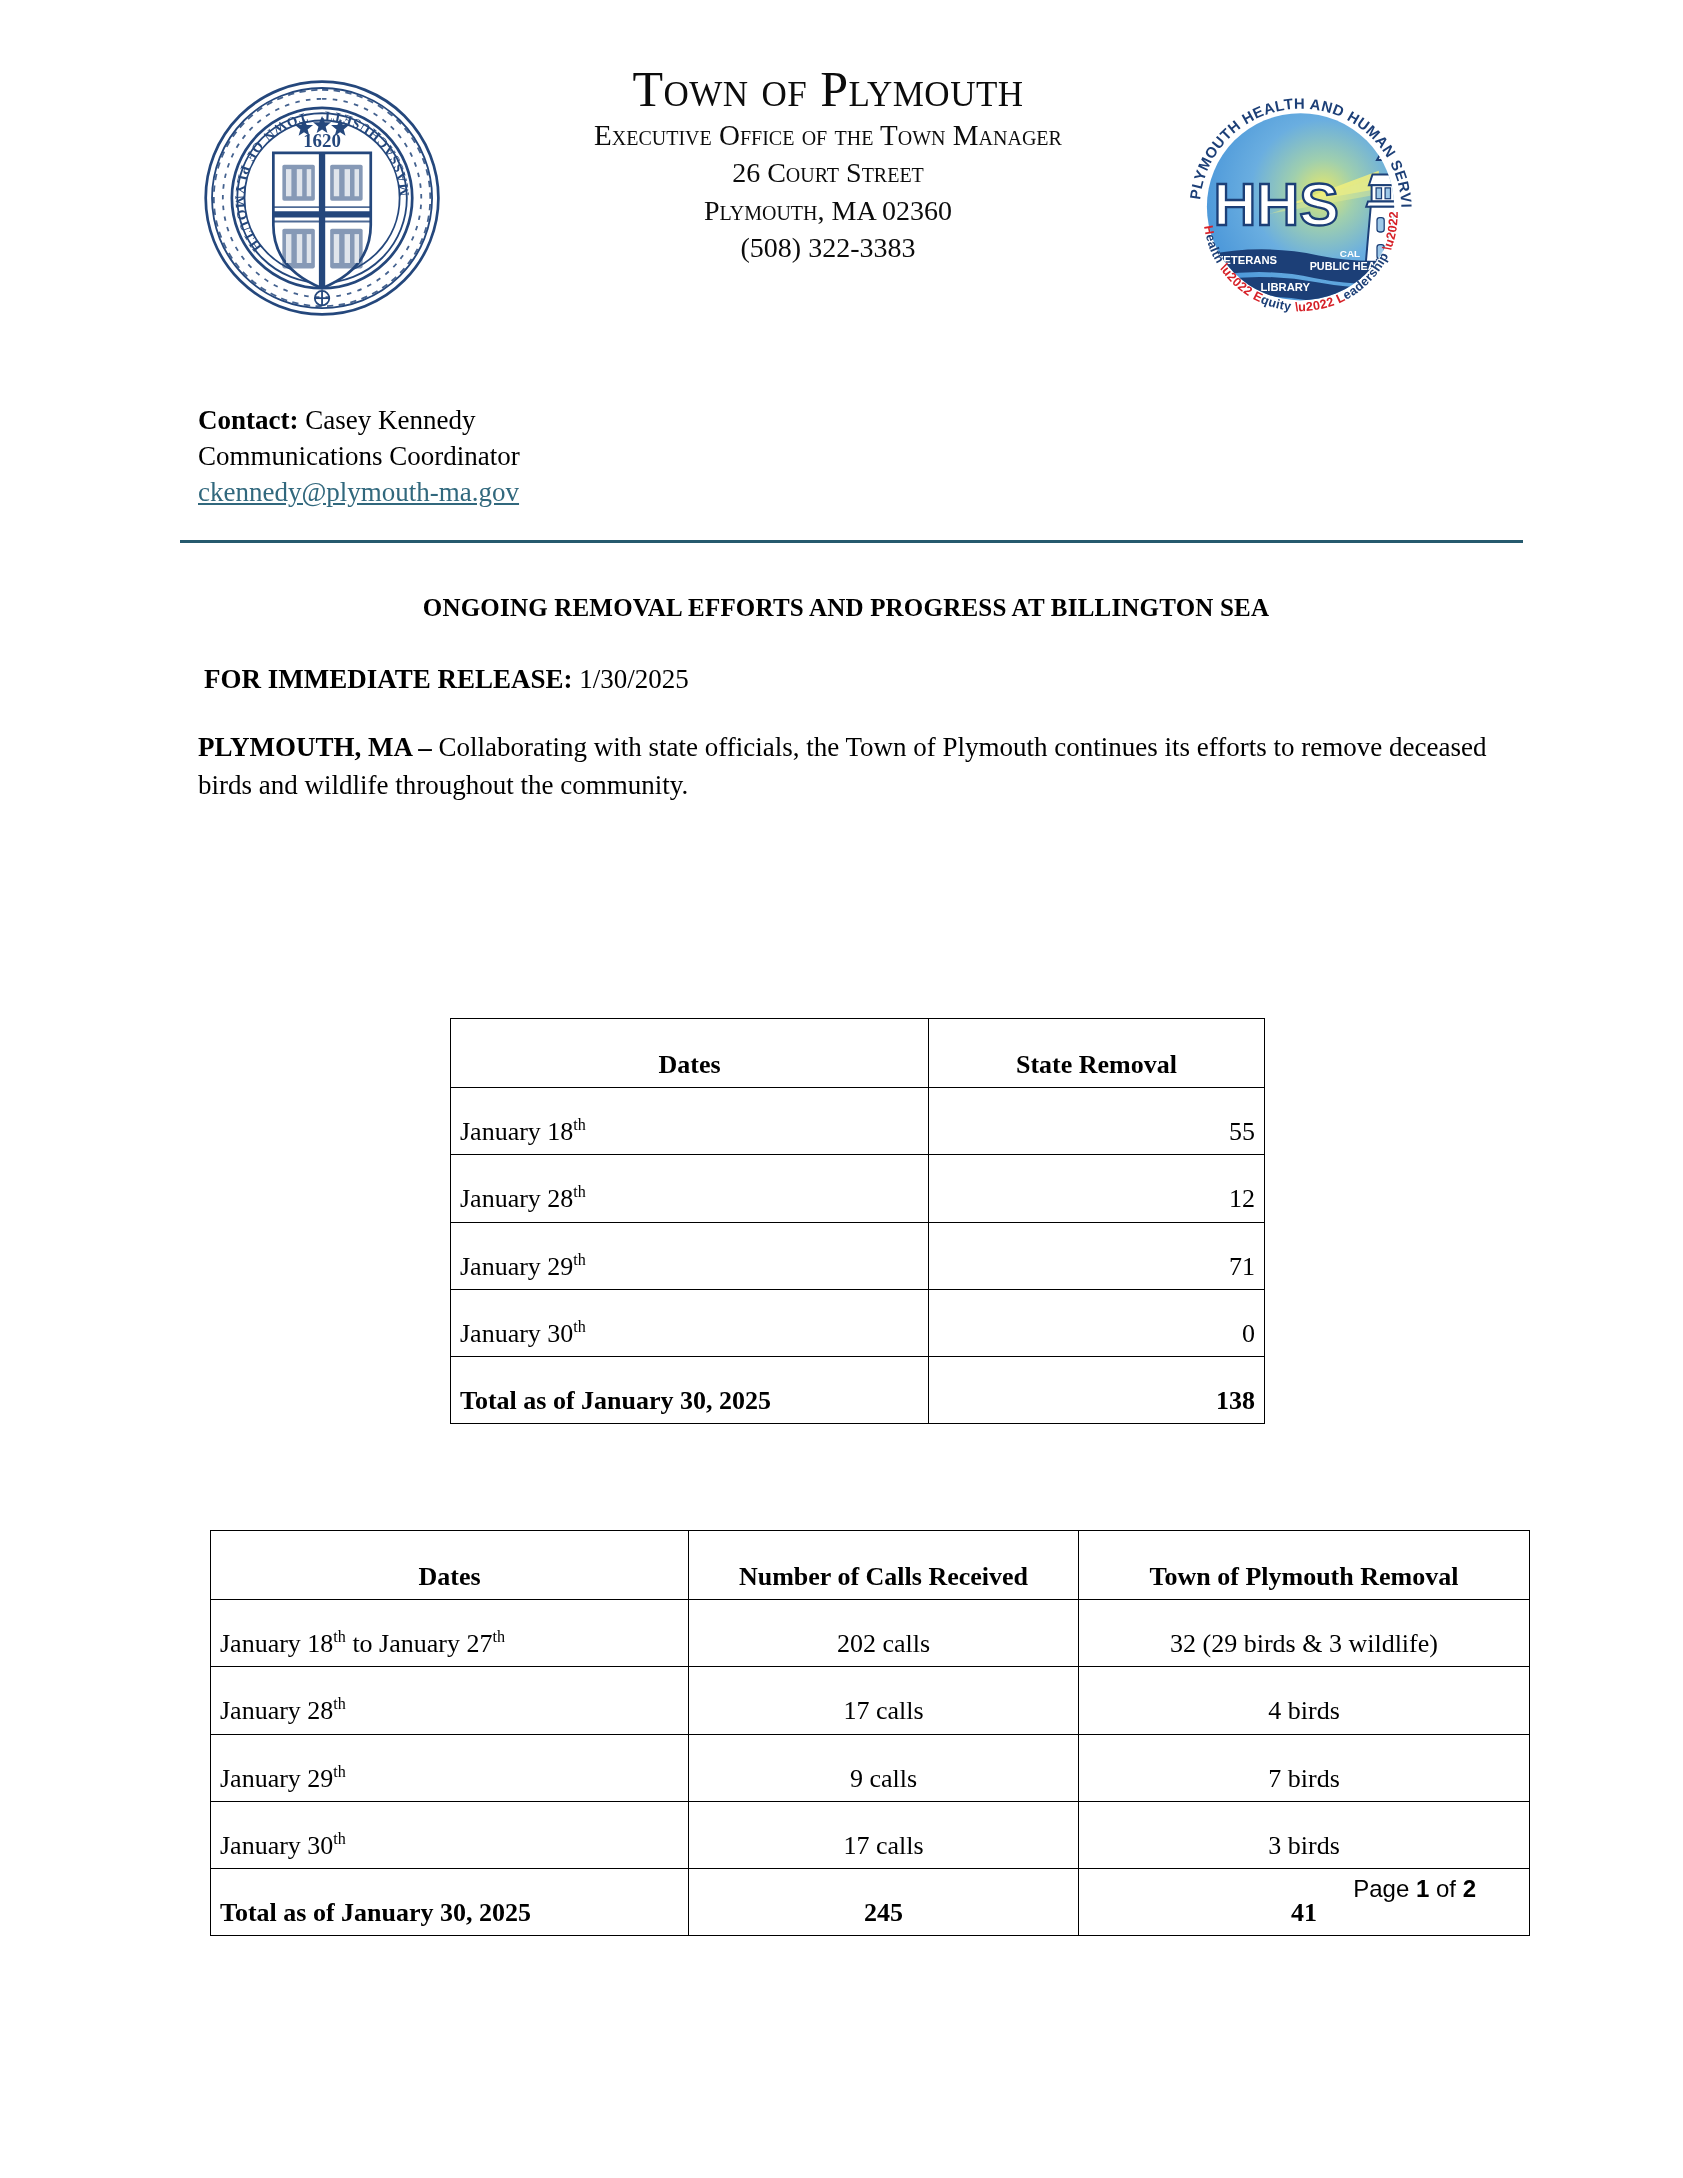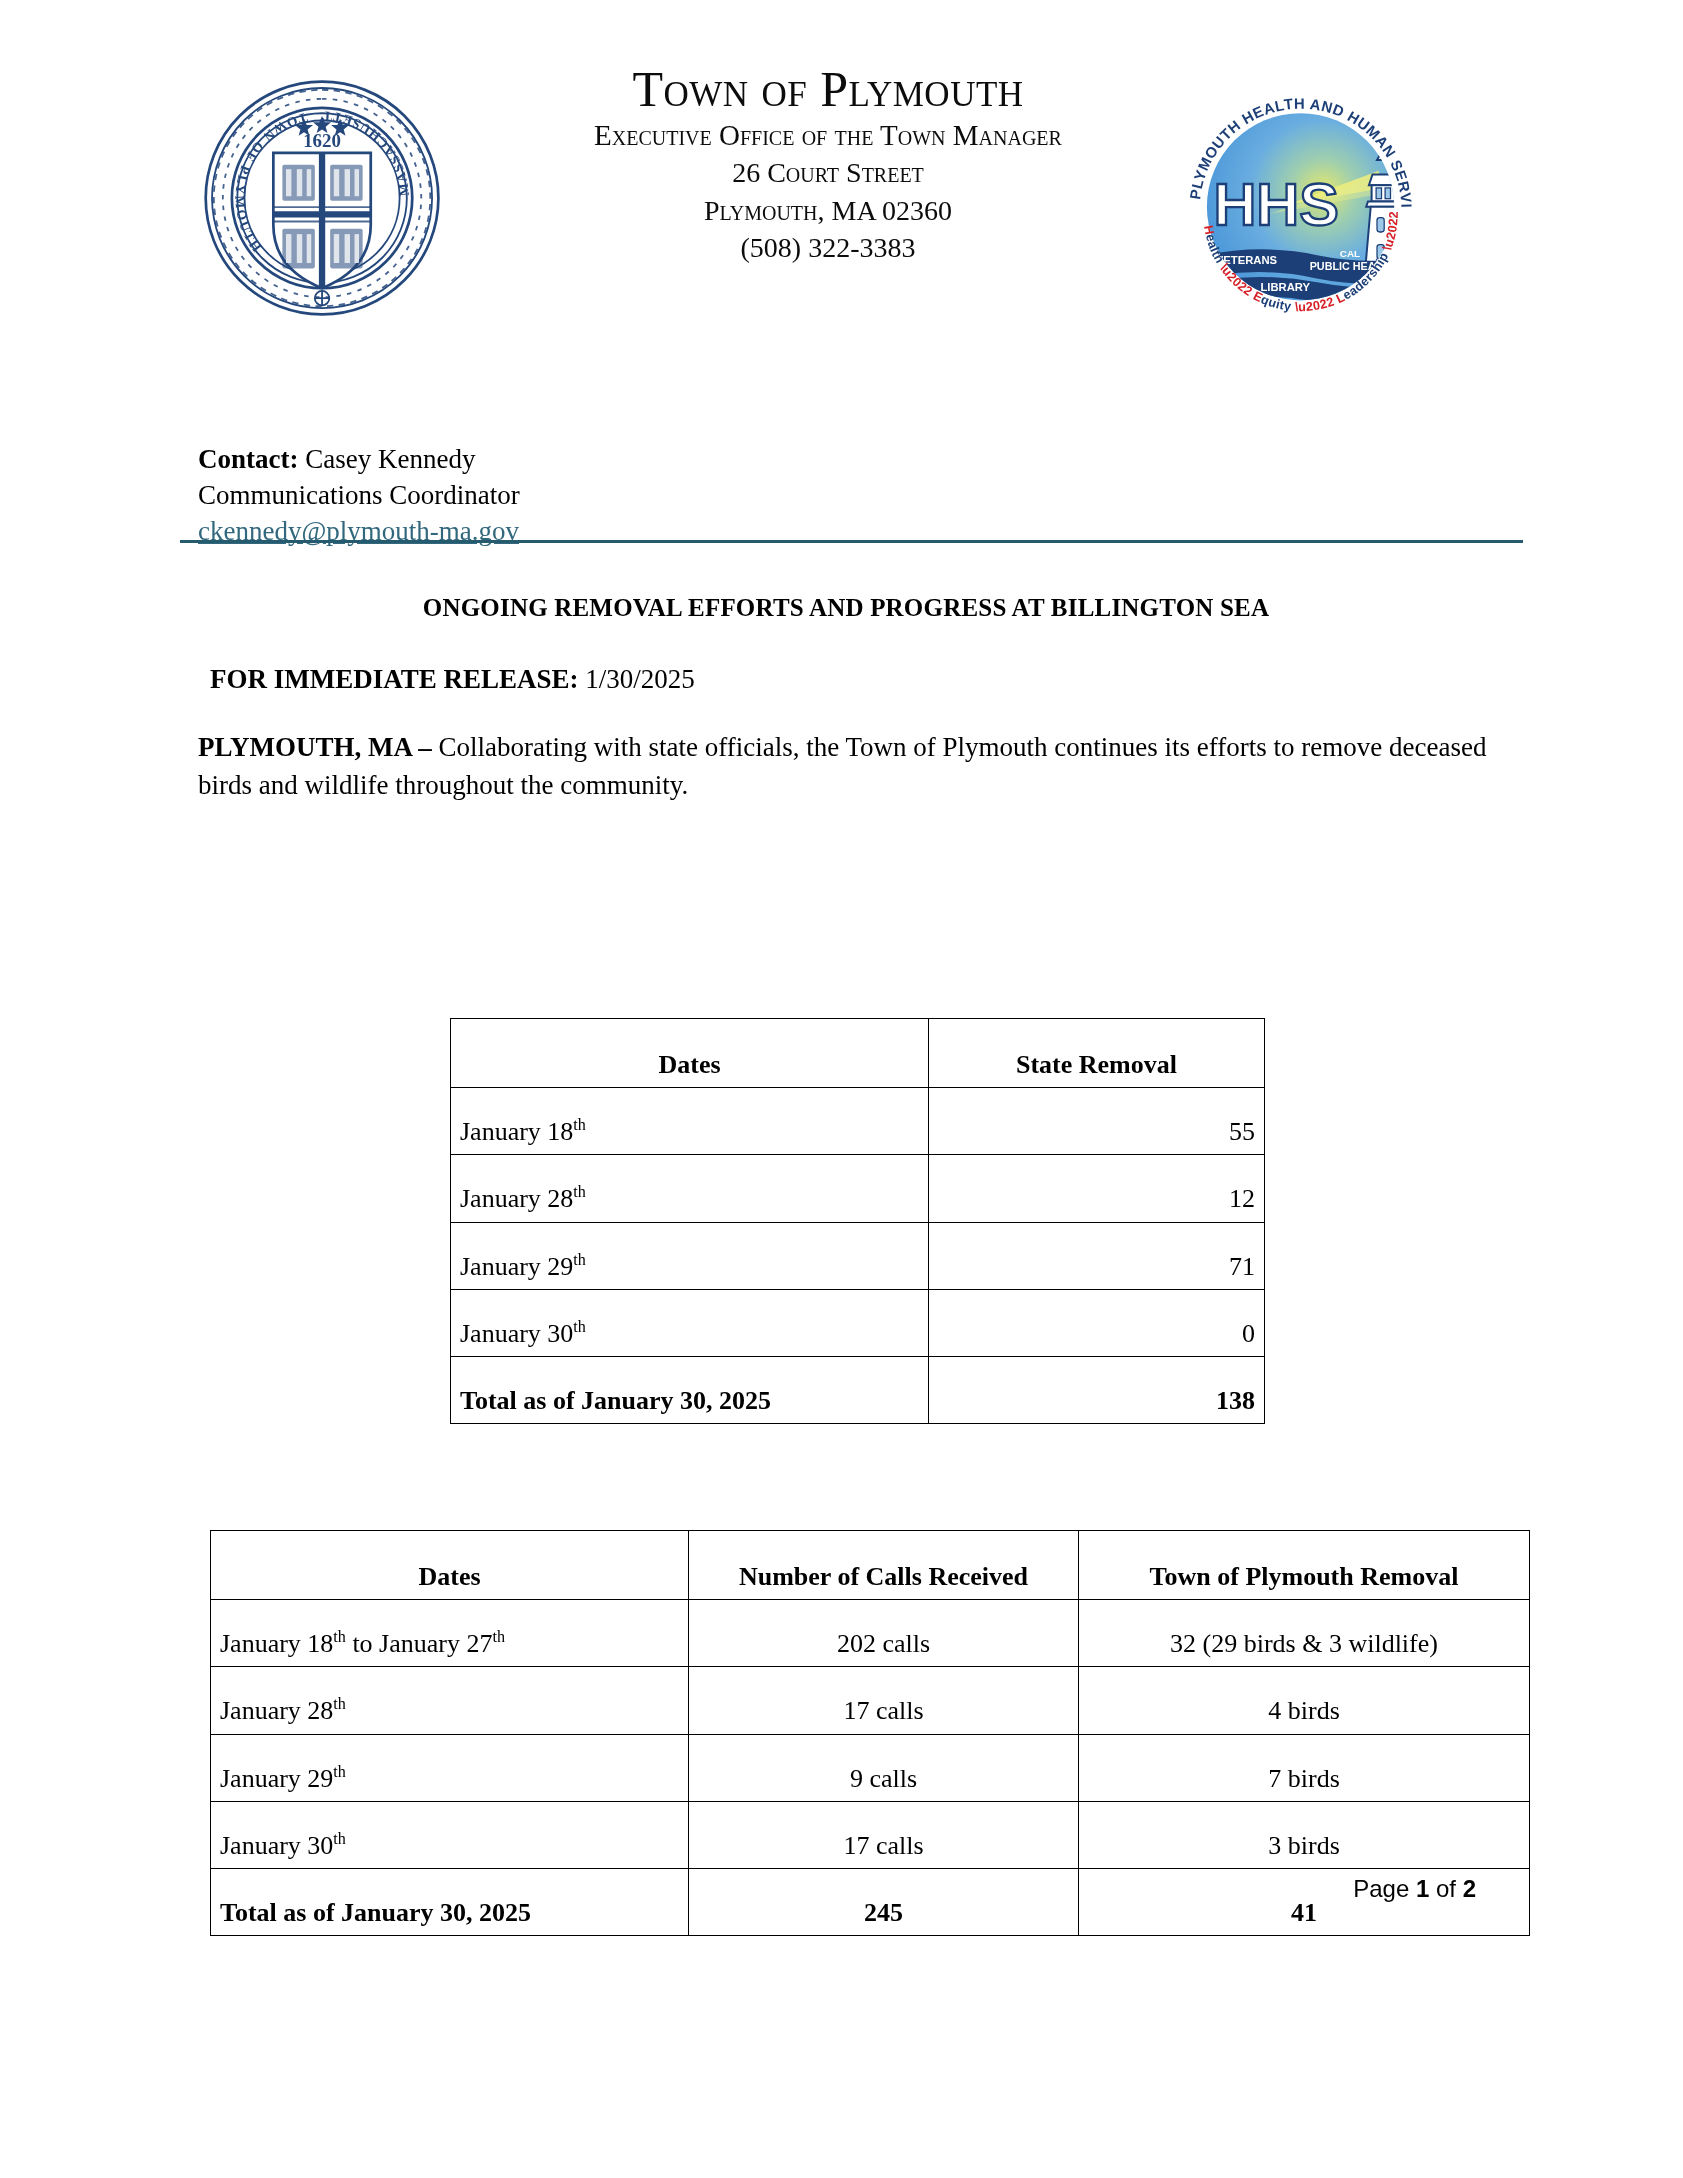--- a/index.html
+++ b/index.html
@@ -82,21 +82,20 @@
     white-space: nowrap;
   }
 
   
   .contact-block {
     position: absolute;
     left: 198px;
     top: 403px;
     font-size: 27px;
     line-height: 1.33;
-    margin-top: 39px;
   }
   .contact-block .lbl { font-weight: bold; }
   .contact-email {
     color: #31687d;
     text-decoration: underline;
   }
 
   
   .divider {
     position: absolute;
@@ -114,21 +113,21 @@
     top: 594px;
     width: 1296px;
     text-align: center;
     font-size: 25px;
     font-weight: bold;
     letter-spacing: 0.2px;
   }
 
   .release-line {
     position: absolute;
-    left: 210px;
+    left: 204px;
     top: 664px;
     font-size: 27px;
   }
   .release-line .lbl { font-weight: bold; }
 
   .para {
     position: absolute;
     left: 198px;
     width: 1300px;
     font-size: 27px;

